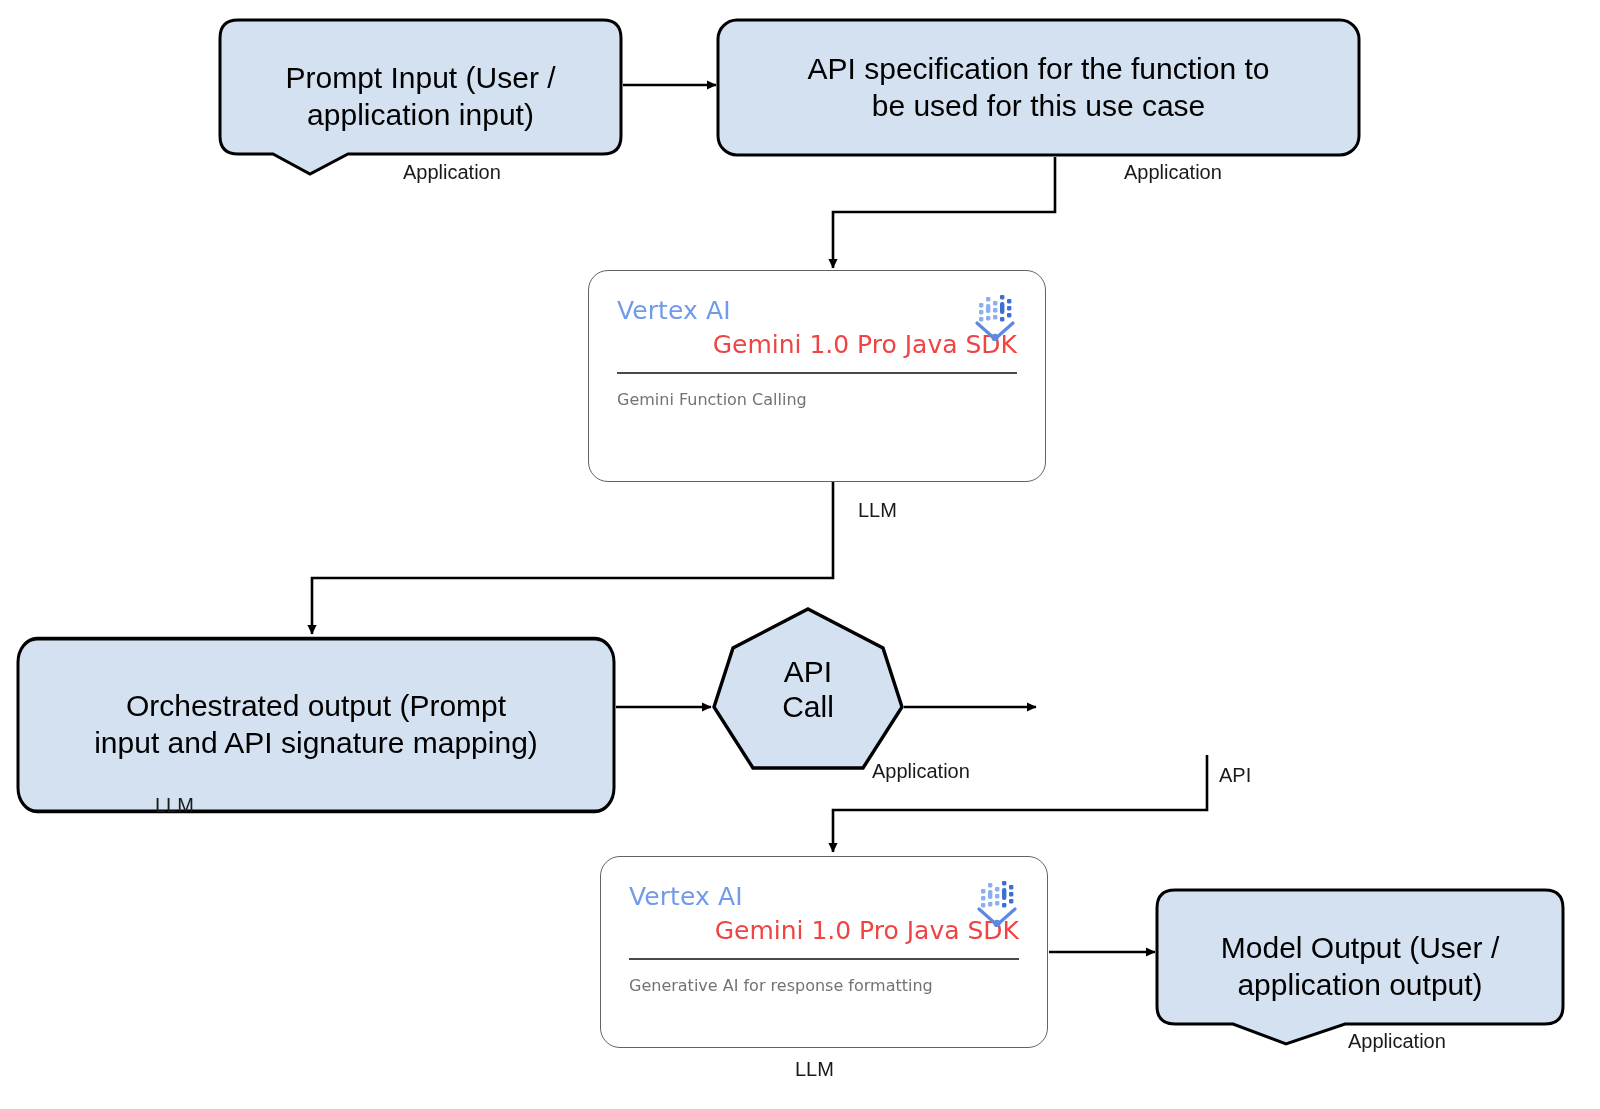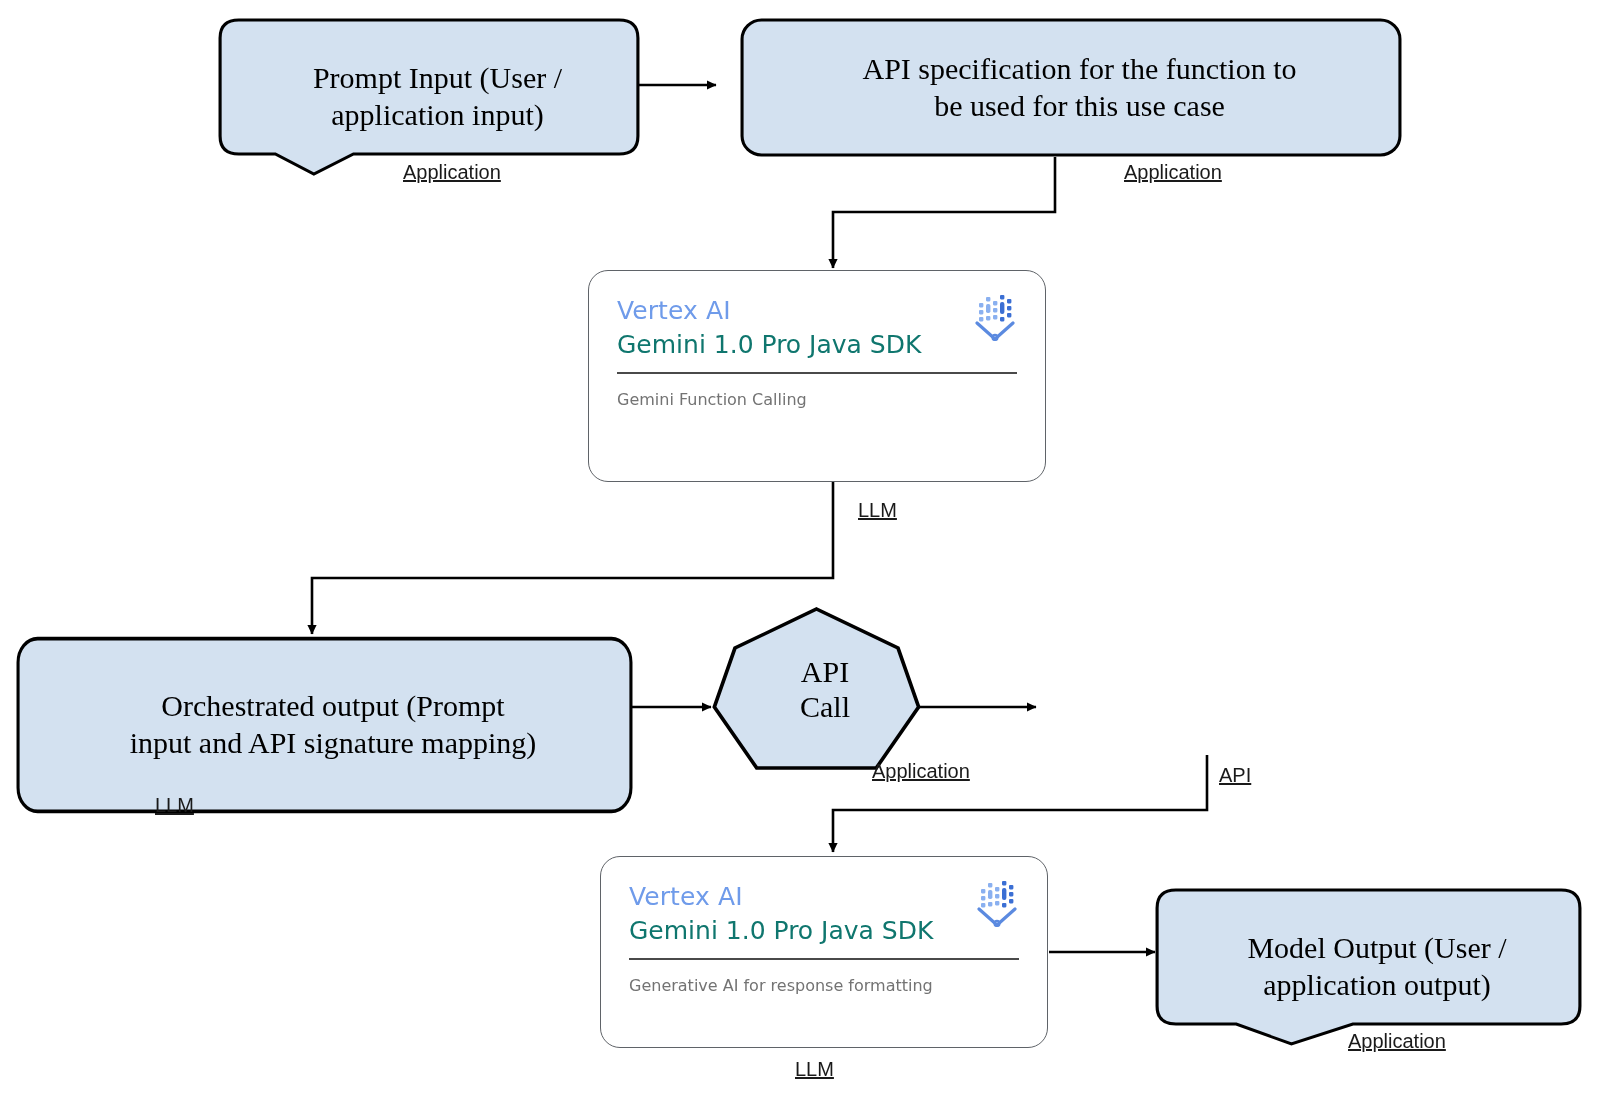--- a/index.html
+++ b/index.html
@@ -6,23 +6,22 @@
   body{width:1600px;height:1109px;font-family:"Liberation Sans",sans-serif;}
   #stage{position:relative;width:1600px;height:1109px;overflow:hidden;background:#fff;}
   #wires{position:absolute;left:0;top:0;width:1600px;height:1109px;pointer-events:none;}
 
   
   .bluebox{
     position:absolute;
     display:flex;align-items:center;justify-content:center;
     text-align:center;
     color:#000;
-    font-family:Liberation Serif, serif;
+    font-family:Liberation Sans, sans-serif;
     line-height:1.22;
-    padding-left:17px;
   }
   .bluebox .bb-svg{position:absolute;left:0;top:0;width:100%;height:100%;}
   .bluebox .bb-txt{position:relative;z-index:2;padding:0 14px;white-space:pre-line;}
 
   
   .vcard{
     position:absolute;
     background:#ffffff;
     border:1.6px solid #5f6368;
     border-radius:20px;
@@ -33,42 +32,42 @@
   .vcard .vtitle{
     font-family:"DejaVu Sans",sans-serif;
     font-size:25px;
     color:#6f9bea;
     letter-spacing:.1px;
     line-height:1.12;
   }
   .vcard .vsub{
     font-family:"DejaVu Sans",sans-serif;
     font-size:25px;
-    color:#0f766e;
+    color:#ef4444;
     line-height:1.3;
     margin-top:4px;
     white-space:nowrap;
+    text-align:right;
   }
   .vcard .vrule{
     height:2.4px;background:#4a4a4a;margin-top:10px;margin-bottom:16px;
   }
   .vcard .vcap{
     font-family:"DejaVu Sans",sans-serif;
     font-size:16px;color:#737373;white-space:nowrap;
   }
   .vcard .vicon{position:absolute;right:0;top:-4px;width:44px;height:48px;}
 
   
   .anno{
     position:absolute;
     font-family:"Liberation Sans",sans-serif;
     font-size:20px;
     color:#1a1a1a;
     white-space:nowrap;
-    text-decoration:underline;
   }
 </style>
 </head>
 <body>
 
 <div id="stage">
 
   <svg id="wires" viewBox="0 0 1600 1109">
     <defs>
       <marker id="ah" markerWidth="11" markerHeight="11" refX="9.4" refY="5.5" orient="auto" markerUnits="userSpaceOnUse">
@@ -89,21 +88,21 @@
   <div class="bluebox" style="left:218px;top:18px;width:405px;height:158px;font-size:30px;">
     <svg class="bb-svg" viewBox="0 0 405 158" preserveAspectRatio="none">
       <path d="M20,2 L385,2 Q403,2 403,20 L403,118 Q403,136 385,136
                L130,136 L92,156 L55,136 L20,136 Q2,136 2,118 L2,20 Q2,2 20,2 Z" fill="#d3e1f0" stroke="#000" stroke-width="3"></path>
     </svg>
     <span class="bb-txt">Prompt Input (User /
 application input)</span>
   </div>
   <div class="anno" style="left:403px;top:161px;">Application</div>
 
-  <div class="bluebox" style="left:740px;top:18px;width:645px;height:139px;font-size:30px;">
+  <div class="bluebox" style="left:716px;top:18px;width:645px;height:139px;font-size:30px;">
     <svg class="bb-svg" viewBox="0 0 645 139" preserveAspectRatio="none">
       <rect x="2" y="2" width="641" height="135" rx="19" ry="19" fill="#d3e1f0" stroke="#000" stroke-width="3"></rect>
     </svg>
     <span class="bb-txt">API specification for the function to
 be used for this use case</span>
   </div>
   <div class="anno" style="left:1124px;top:161px;">Application</div>
 
   <div class="vcard" style="left:588px;top:270px;width:458px;height:212px;">
     <div class="vrow">

